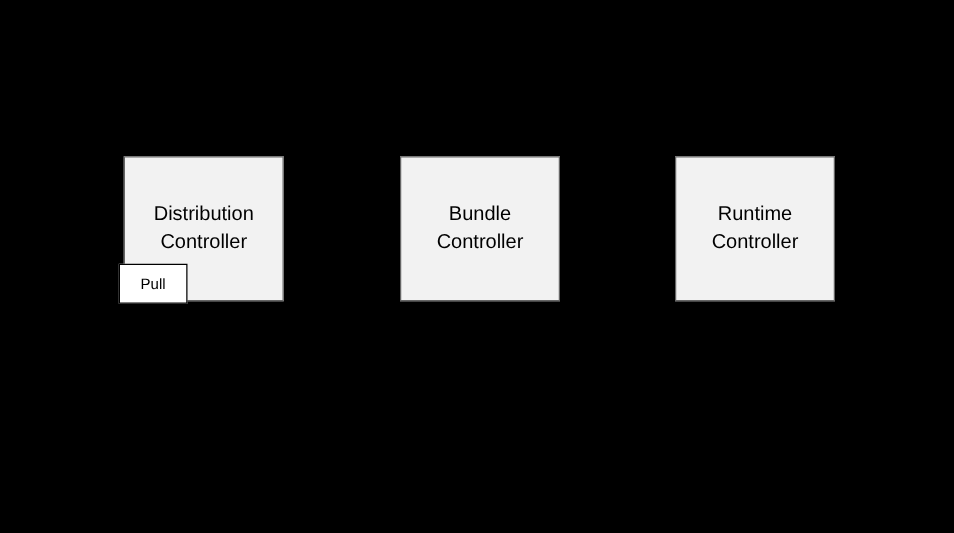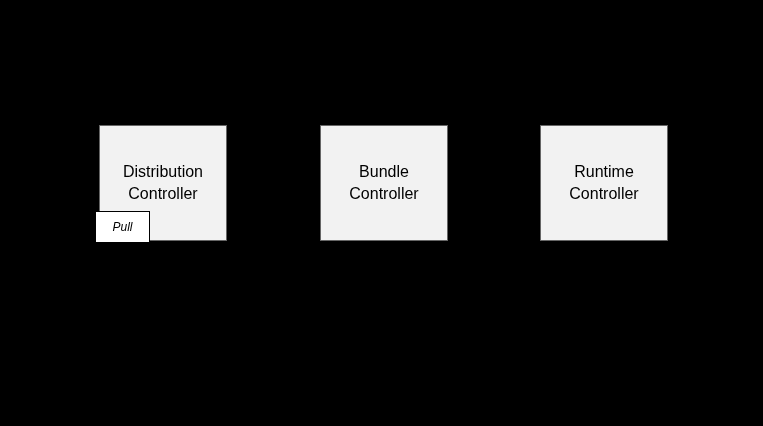--- a/index.html
+++ b/index.html
@@ -52,21 +52,21 @@
     display: flex;
     align-items: center;
     justify-content: center;
     z-index: 2;
   }
   .subbox .sublabel {
     font-size: 12px;
     color: var(--text, #000000);
     white-space: nowrap;
   }
-  .subbox-pull   { left: 95px;  width: 55px; font-style: italic; }
+  .subbox-pull   { left: 95px;  width: 55px; }
   .subbox-unpack { left: 317px; width: 64px; }
 </style>
 </head>
 <body>
 
 <div class="canvas">
 
   <div class="controller-box box-distribution">
     <span class="label">Distribution
 Controller</span>

